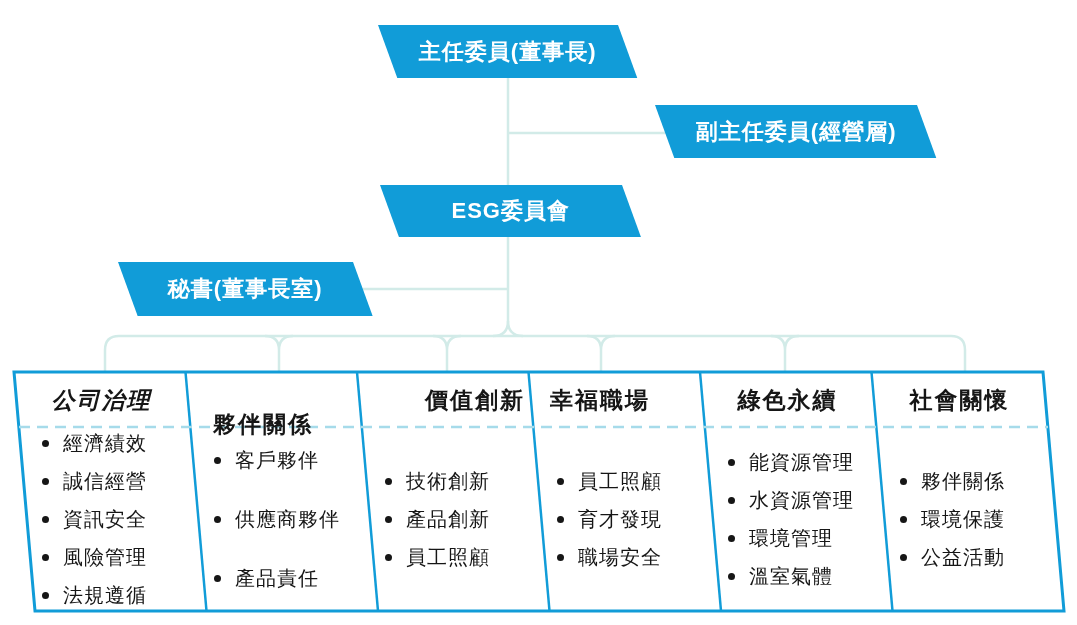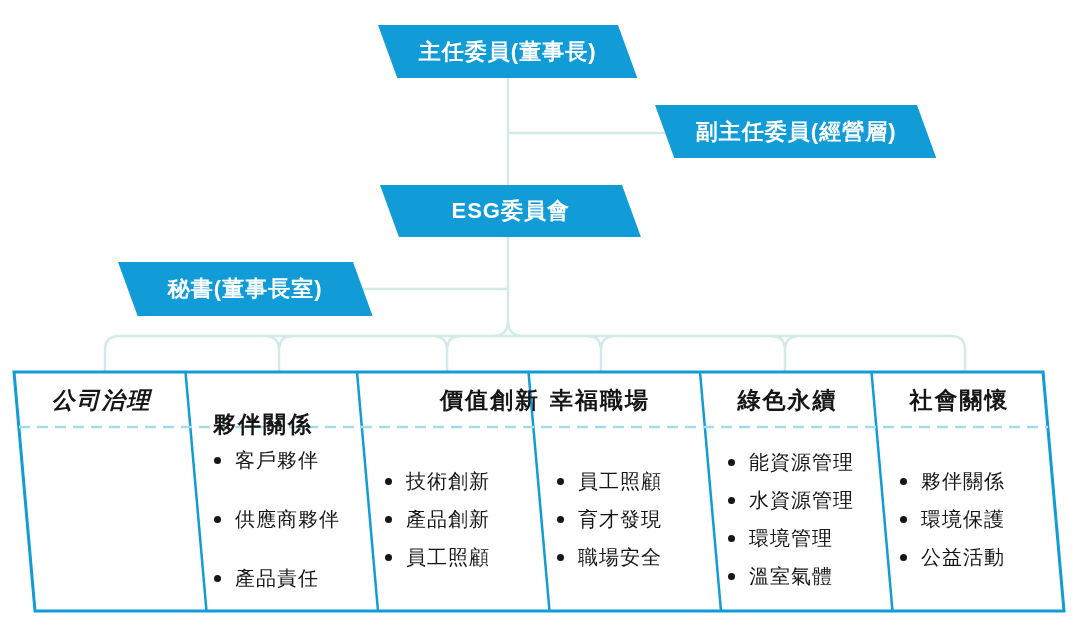--- a/index.html
+++ b/index.html
@@ -106,25 +106,48 @@
   <div class="pgram" style="left:380px;top:185px;width:242px;height:52px;">
     <span class="lbl">ESG委員會</span>
   </div>
 
   <div class="pgram" style="left:118px;top:262px;width:235px;height:54px;">
     <span class="lbl">秘書(董事長室)</span>
   </div>
 
   <div class="hdr" style="left:16px;width:171px;font-style:italic;">公司治理</div>
   <div class="hdr" style="left:188px;width:150px;margin-top:24px;">夥伴關係</div>
-  <div class="hdr" style="left:350px;width:190px;text-align:right;">價值創新</div>
+  <div class="hdr" style="left:380px;width:190px;">價值創新</div>
   <div class="hdr" style="left:531px;width:138px;">幸福職場</div>
   <div class="hdr" style="left:702px;width:171px;">綠色永續</div>
   <div class="hdr" style="left:874px;width:171px;">社會關懷</div>
 
+  <div class="lst" style="left:36px;width:145px;">
+
+  <div class="row">
+        <span class="dot"></span>
+        <span>經濟績效</span>
+      </div>
+      <div class="row">
+        <span class="dot"></span>
+        <span>誠信經營</span>
+      </div>
+      <div class="row">
+        <span class="dot"></span>
+        <span>資訊安全</span>
+      </div>
+      <div class="row">
+        <span class="dot"></span>
+        <span>風險管理</span>
+      </div>
+      <div class="row">
+        <span class="dot"></span>
+        <span>法規遵循</span>
+      </div>
+    </div>
   <div class="lst" style="left:208px;width:145px;gap:32px;">
 
   <div class="row">
         <span class="dot"></span>
         <span>客戶夥伴</span>
       </div>
       <div class="row">
         <span class="dot"></span>
         <span>供應商夥伴</span>
       </div>

